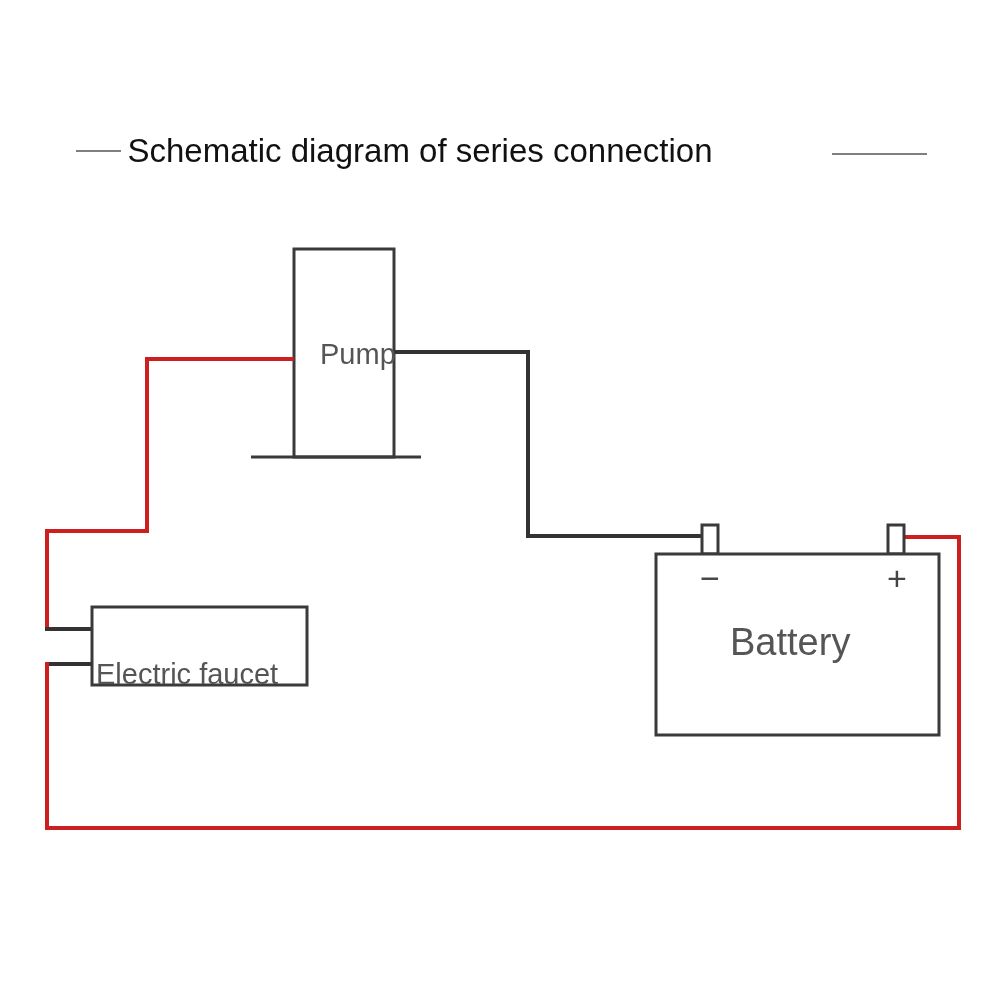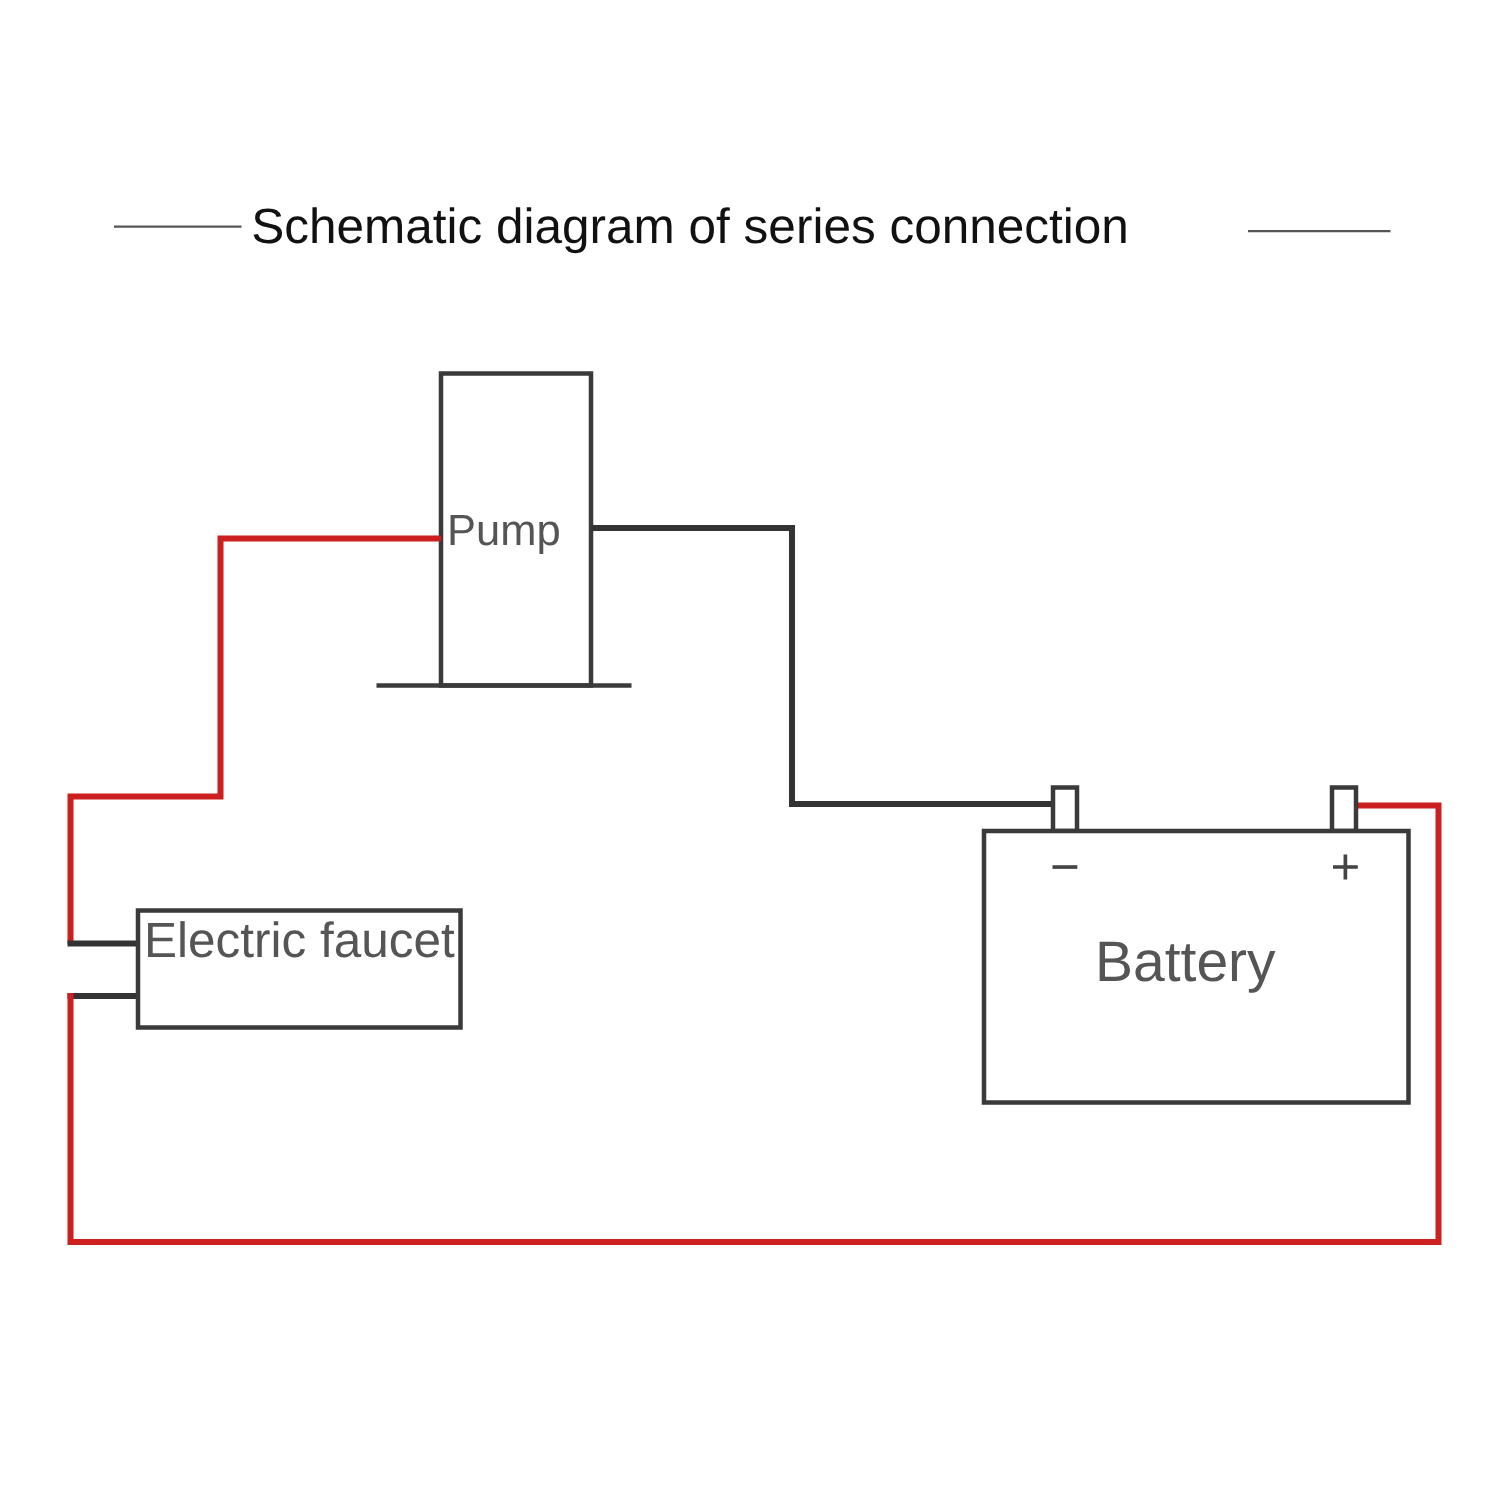--- a/index.html
+++ b/index.html
@@ -1,19 +1,19 @@
 <!DOCTYPE html>
 <html><head>
 <meta charset="utf-8">
 <style>
   html, body { margin: 0; padding: 0; background: #ffffff; }
   body { width: 1000px; height: 1000px; position: relative; overflow: hidden; }
   .title {
     position: absolute; left: 0; top: 132px; width: 840px; text-align: center;
-    font-family: "Liberation Sans", sans-serif; font-size: 33px; color: #111111; padding-left: 40px;
+    font-family: "Liberation Sans", sans-serif; font-size: 33px; color: #111111;
   }
   .title-text { background: #fff; padding: 0 6px; }
   .lbl {
     position: absolute; font-family: "Liberation Sans", sans-serif; color: #555555;
     white-space: nowrap;
   }
   svg { position: absolute; left: 0; top: 0; }
 </style>
 </head>
 <body>
@@ -38,17 +38,17 @@
 
   <rect x="702" y="525" width="16" height="29" fill="#fff" stroke="#3a3a3a" stroke-width="3"></rect>
   <rect x="888" y="525" width="16" height="29" fill="#fff" stroke="#3a3a3a" stroke-width="3"></rect>
   <rect x="656" y="554" width="283" height="181" fill="#fff" stroke="#3a3a3a" stroke-width="3"></rect>
 </svg>
 
 <div class="title">
   <span class="title-text">Schematic diagram of series connection</span>
 </div>
 
-<div class="lbl" style="left:298px; top:338px; font-size:29px;text-align:right;">Pump</div>
-<div class="lbl" style="left:96px; top:608px; font-size:33px;">Electric faucet</div>
+<div class="lbl" style="left:320px; top:338px; font-size:29px;text-align:right;">Pump</div>
+<div class="lbl" style="left:96px; top:658px; font-size:29px;">Electric faucet</div>
 <div class="lbl" style="left:730px; top:621px; font-size:38px;">Battery</div>
 <div class="lbl" style="left:700px; top:559px; font-size:34px; color:#444;">−</div>
 <div class="lbl" style="left:887px; top:559px; font-size:34px; color:#444;">+</div>
 
 </body></html>

